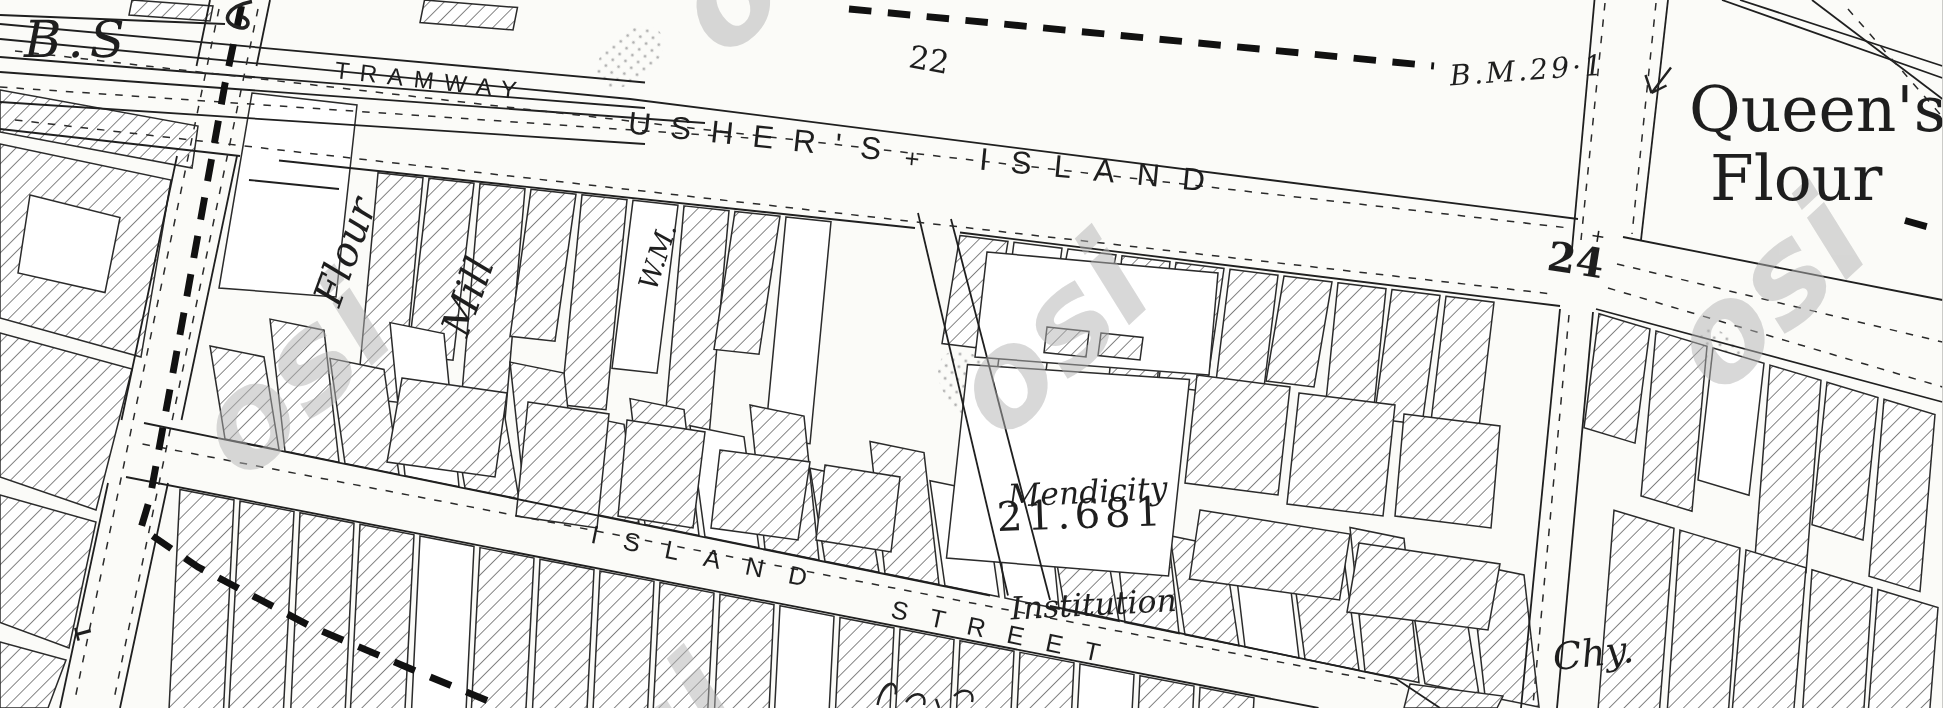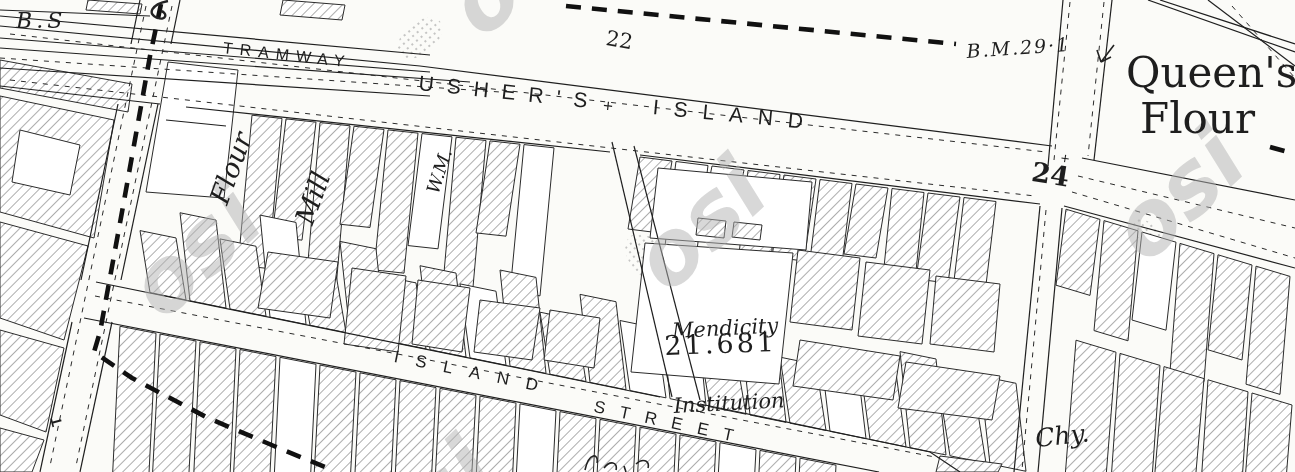--- a/index.html
+++ b/index.html
@@ -202,21 +202,21 @@
         <path d="M585,470 C589,452 599,453 597,463 M604,468 C610,460 618,462 616,470 M624,466 L626,472 M636,464 C642,458 650,460 648,468" fill="none" stroke="#222222" stroke-width="1.6"></path>
       </g>
   </svg>
 
   <span class="wmk" style="left:515px;top:-30px;transform:translate(-50%,-50%) rotate(-43deg)">osi</span>
   <span class="wmk" style="left:700px;top:225px;transform:translate(-50%,-50%) rotate(-43deg)">osi</span>
   <span class="wmk" style="left:1178px;top:195px;transform:translate(-50%,-50%) rotate(-43deg)">osi</span>
   <span class="wmk" style="left:195px;top:252px;transform:translate(-50%,-50%) rotate(-43deg)">osi</span>
   <span class="wmk" style="left:428px;top:505px;transform:translate(-50%,-50%) rotate(-43deg)">osi</span>
 
-  <span class="lbl serif it" style="left:16px;top:10px;font-size:22px;letter-spacing:4px">B.S</span>
+  <span class="lbl serif it" style="left:16px;top:10px;font-size:34px;letter-spacing:4px">B.S</span>
 
   <span class="lbl sans" style="left:224px;top:40px;font-size:16px;letter-spacing:7px;transform:rotate(6.5deg)">TRAMWAY</span>
 
   <span class="lbl serif" style="left:608px;top:28px;font-size:21px;transform:rotate(10deg)">22</span>
 
   <span class="lbl sans" style="left:420px;top:72px;font-size:21px;letter-spacing:13px;transform:rotate(6deg)">USHER'S</span>
   <span class="lbl sans" style="left:604px;top:97px;font-size:17px;transform:rotate(6deg)">+</span>
   <span class="lbl sans" style="left:654px;top:96px;font-size:21px;letter-spacing:15px;transform:rotate(5.5deg)">ISLAND</span>
 
   <span class="lbl serif it" style="left:966px;top:42px;font-size:19px;letter-spacing:2px;transform:rotate(-4deg)">B.M.29·1</span>

